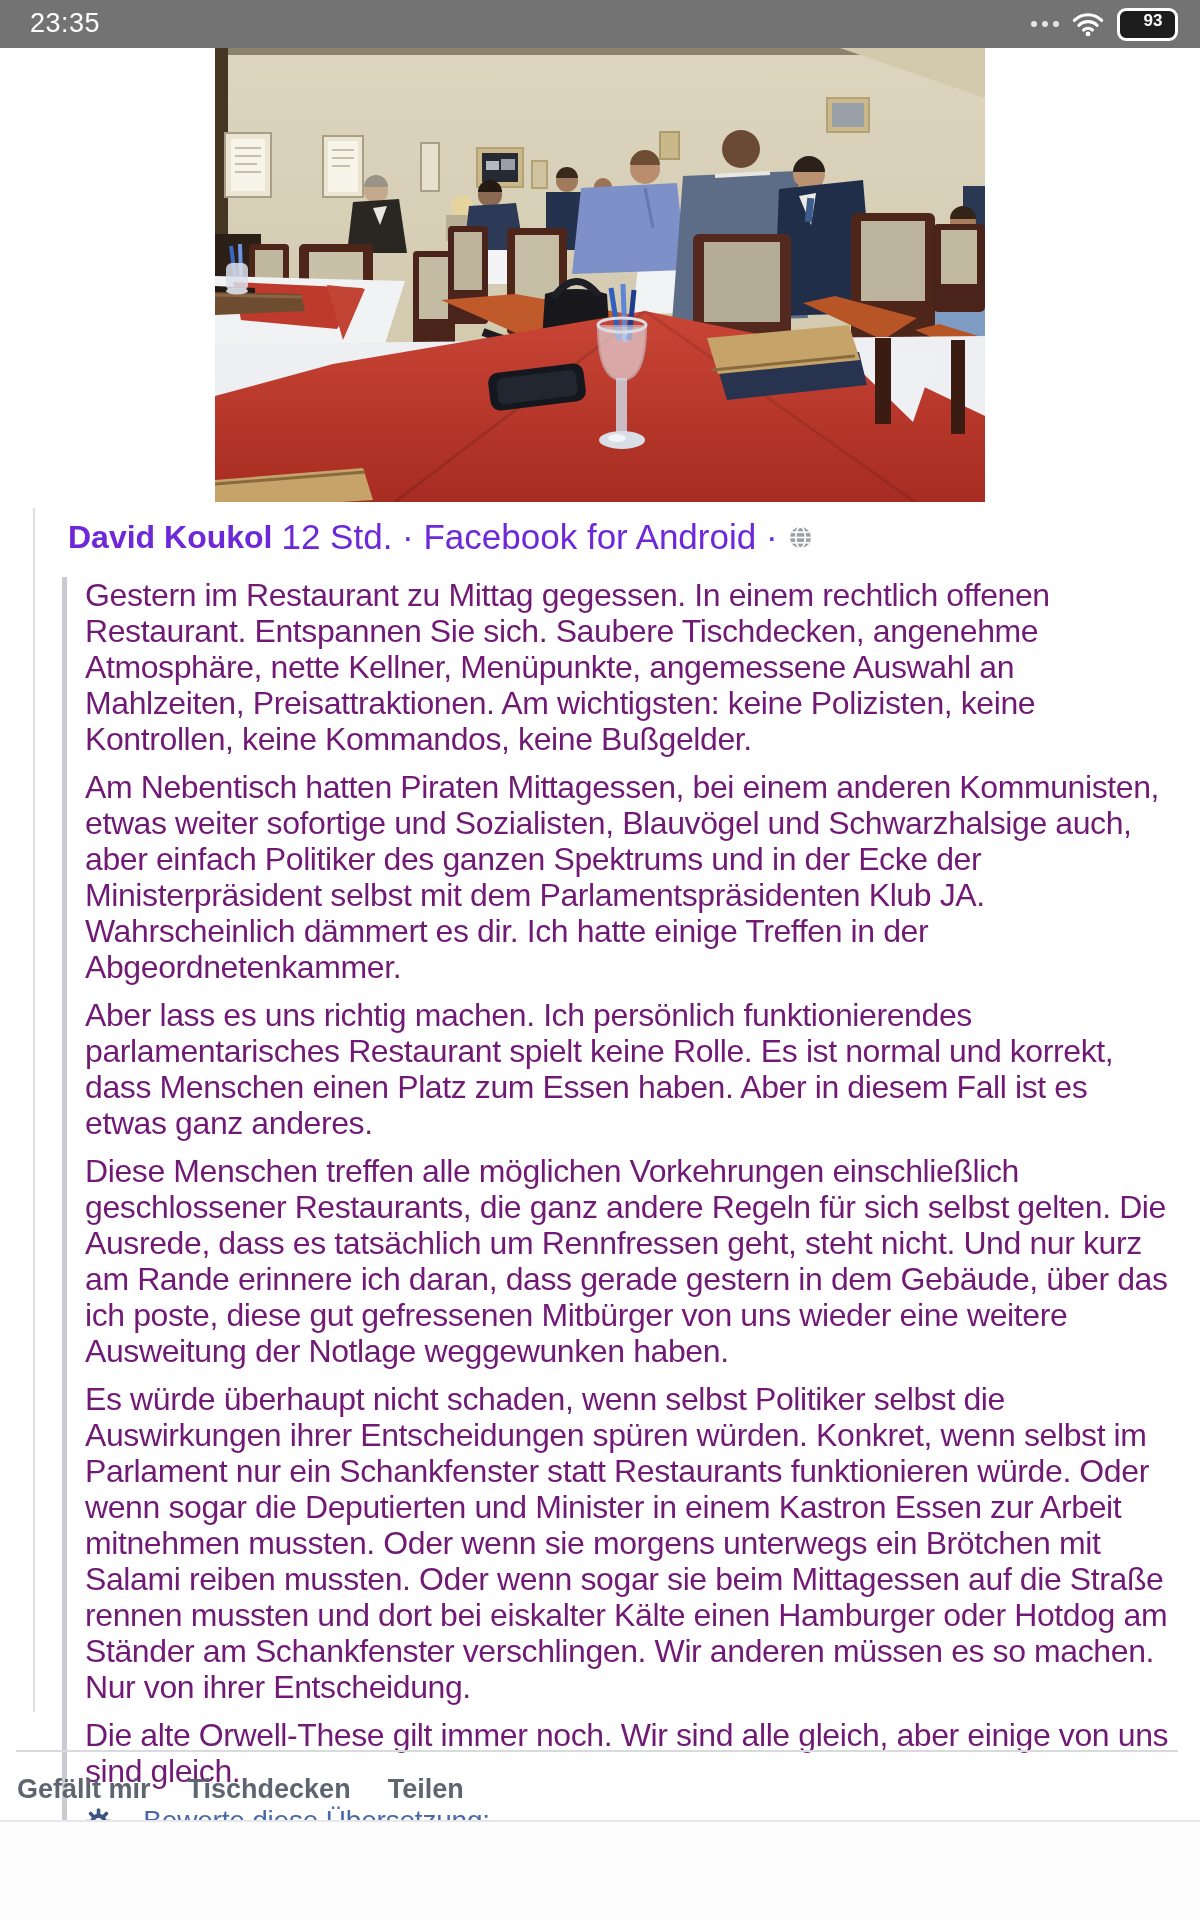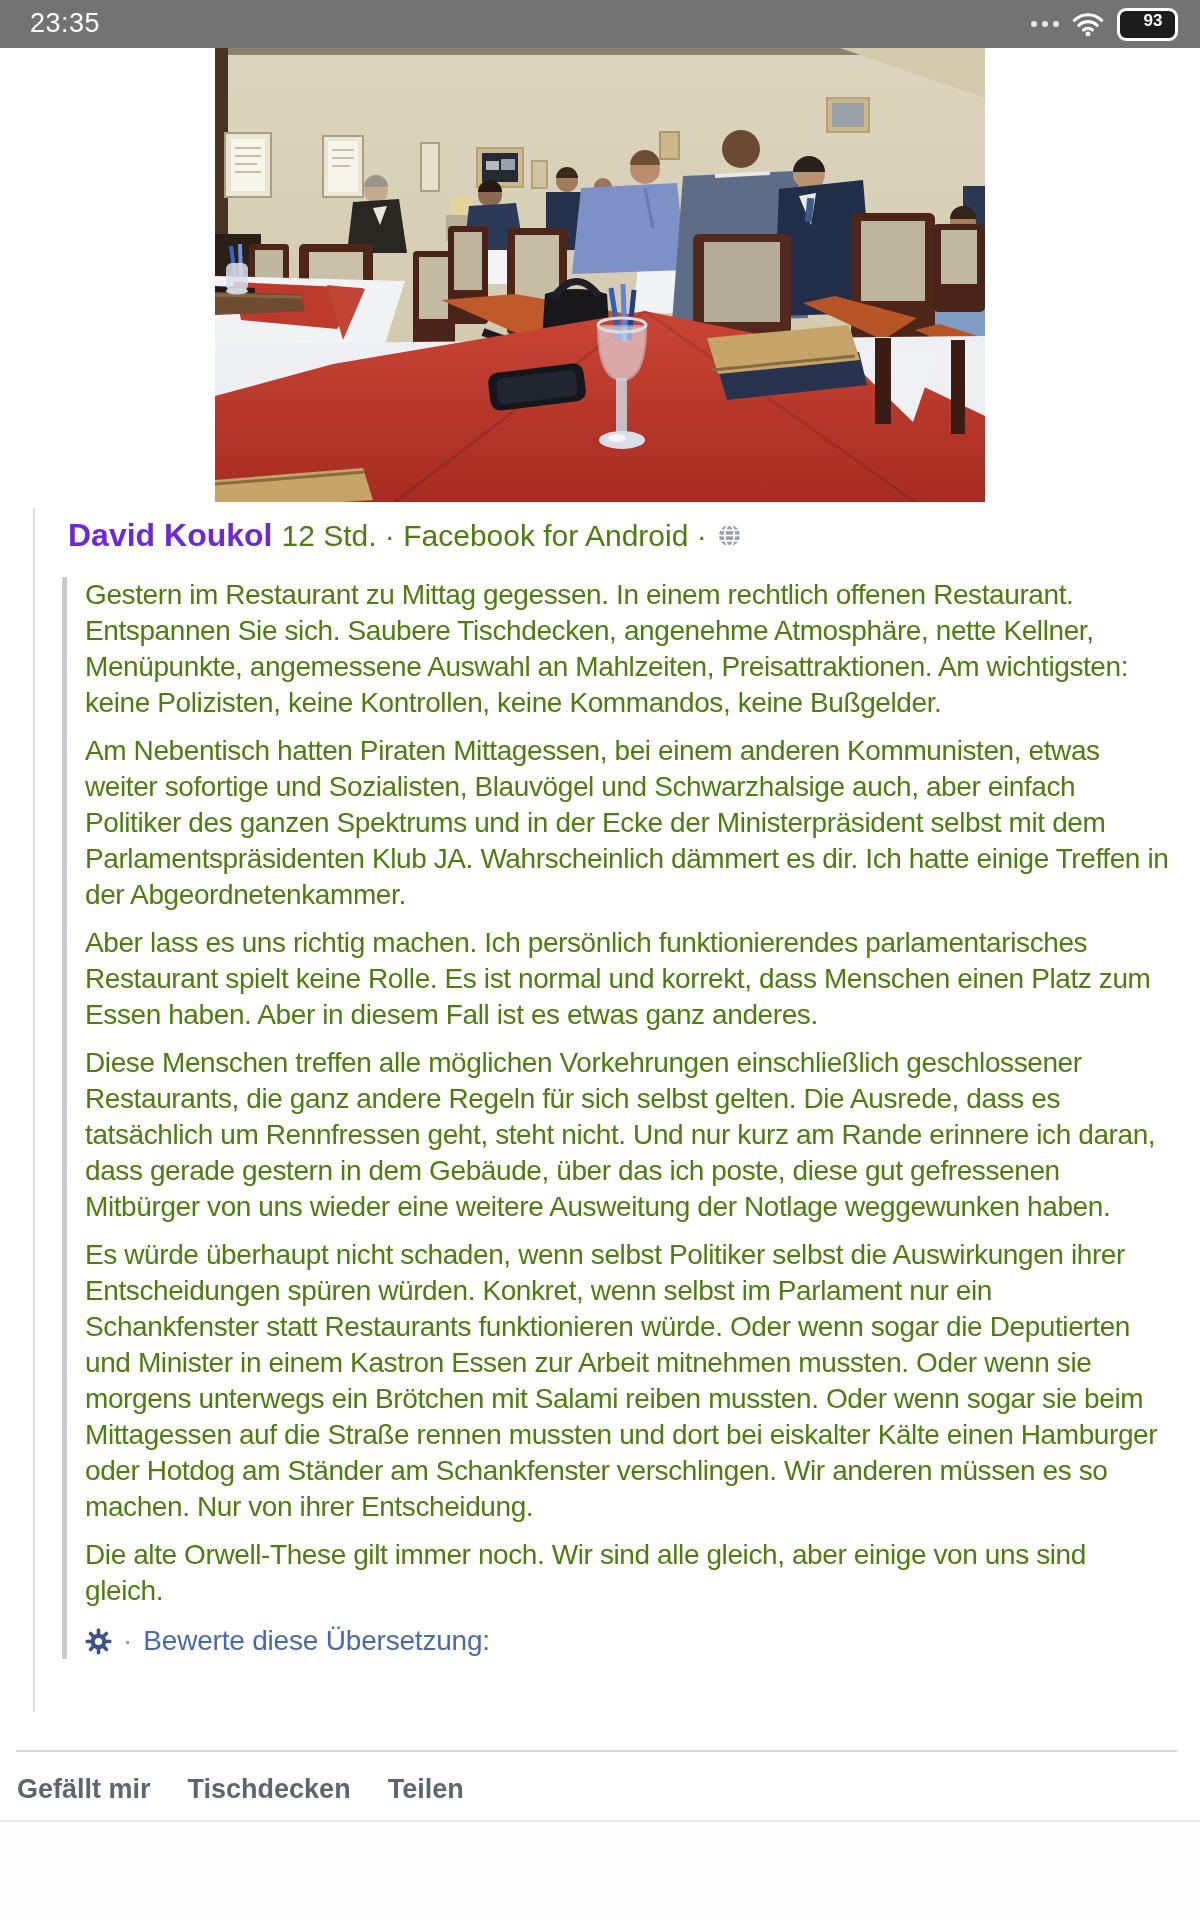--- a/index.html
+++ b/index.html
@@ -14,26 +14,26 @@
   .sb-dots span{width:6px;height:6px;border-radius:50%;background:#e6e6e6;display:block;}
   .battery{width:44px;height:27px;border:3px solid #fff;border-radius:9px;background:#1d1d1d;
            display:flex;align-items:flex-start;justify-content:center;font-size:17px;font-weight:bold;color:#fff;padding-left:11px;}
   
   .photo{position:absolute;left:215px;top:48px;width:770px;height:454px;}
   .photo svg{display:block;width:100%;height:100%;}
   
   .thread-line{position:absolute;left:33px;top:508px;width:2px;height:1204px;background:#dedee2;}
   .post-header{position:absolute;left:68px;top:517px;display:flex;align-items:center;gap:9px;white-space:nowrap;}
   .author{font-size:32px;font-weight:bold;color:#6d28d9;}
-  .meta{font-size:30px;color:#4d7c0f;}
+  .meta{font-size:35px;color:#6d28d9;}
   .globe{width:23px;height:23px;margin-left:2px;}
   
   .post-body{position:absolute;left:62px;top:577px;width:1108px;border-left:5px solid #c9cbd1;
              padding-left:18px;box-sizing:border-box;}
-  .post-para{margin:0 0 12px 0;font-size:28px;line-height:36px;color:#4d7c0f;letter-spacing:-0.4px;}
+  .post-para{margin:0 0 12px 0;font-size:32px;line-height:36px;color:#701a75;letter-spacing:-0.4px;}
   .rate-row{display:flex;align-items:center;gap:11px;margin-top:14px;height:36px;}
   .rate-dot{color:#90949c;font-size:28px;}
   .rate-link{font-size:28px;color:var(--link-color,#4a69a9);letter-spacing:-0.2px;}
   
   .divider{position:absolute;left:16px;top:1750px;width:1162px;height:2px;background:#d8dade;}
   .actions{position:absolute;left:17px;top:1774px;display:flex;align-items:flex-start;}
   .action{font-size:27px;font-weight:bold;color:var(--action-color,#5f6570);}
   .action+.action{margin-left:37px;}
   
   .navbar{position:absolute;left:0;top:1820px;width:1200px;height:100px;background:#fdfdfd;

